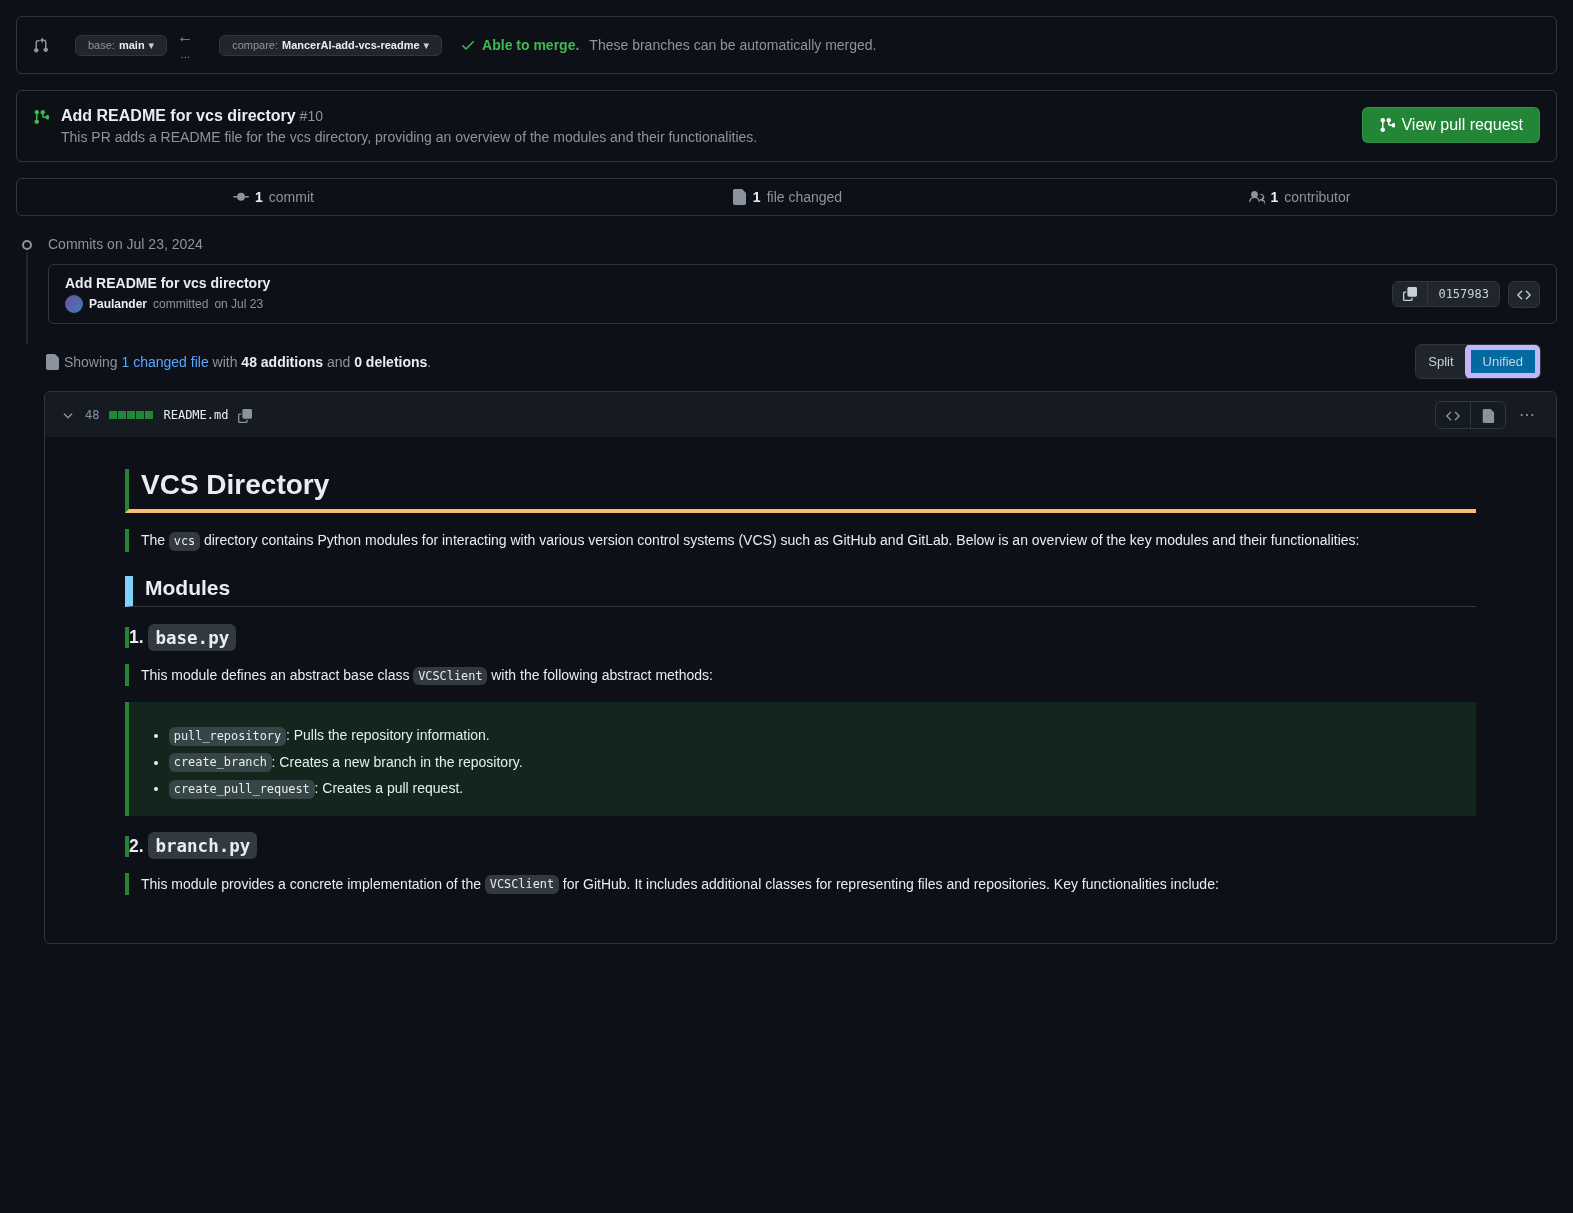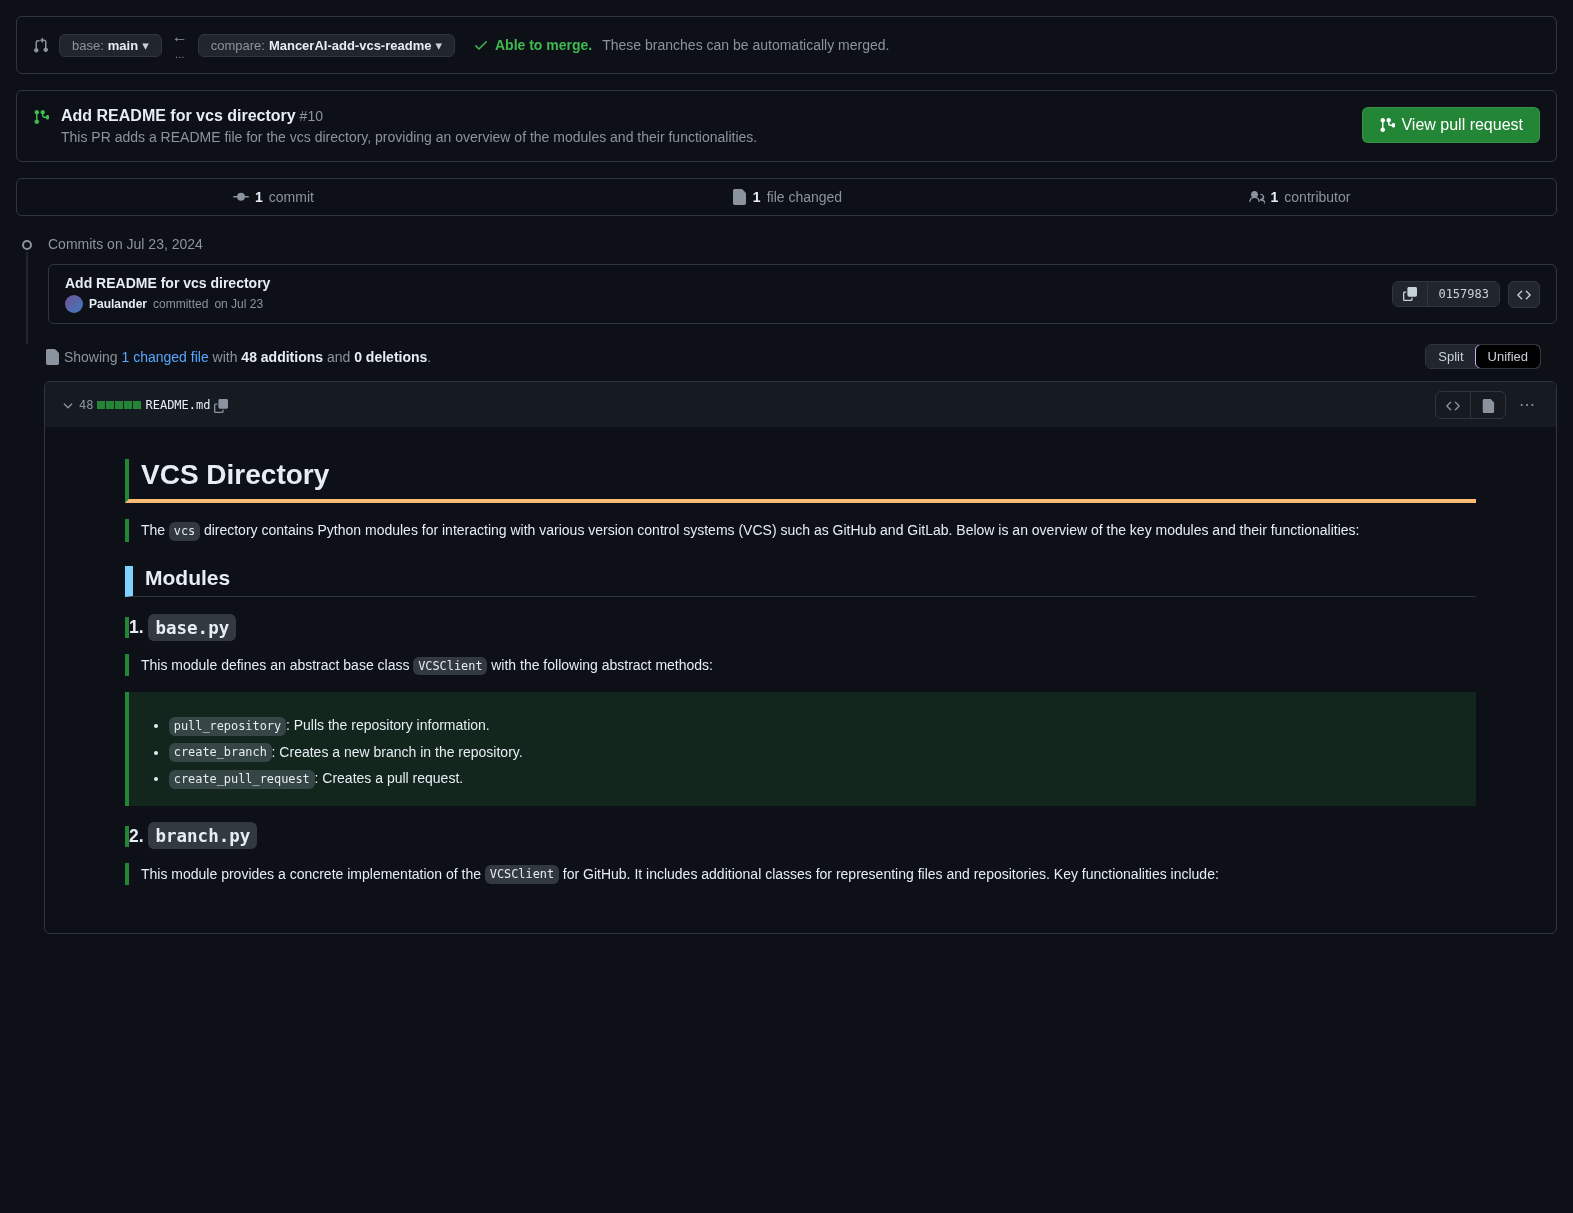--- a/index.html
+++ b/index.html
@@ -19,25 +19,26 @@
   gap: 10px;
   margin-bottom: 16px;
 }
 .compare-icon { color: #8b949e; }
 .branch-select {
   background: #21262d;
   border: 1px solid #30363d;
   border-radius: 6px;
   padding: 3px 12px;
   color: #c9d1d9;
-  font-size: 13px;
+  font-size: 11px;
   display: inline-flex;
   align-items: center;
   gap: 4px;
   cursor: pointer;
+  margin-left: 16px;
 }
 .branch-select .label { color: #8b949e; }
 .branch-select strong { color: #e6edf3; font-weight: 600; }
 .dots-arrow { color: #8b949e; font-size: 16px; text-align: center; line-height: 1; }
 .merge-check { color: #3fb950; display: inline-flex; align-items: center; gap: 6px; margin-left: 8px; }
 .merge-text { color: #8b949e; }
 .pr-box {
   border: 1px solid #30363d;
   border-radius: 6px;
   padding: 16px;
@@ -127,27 +128,27 @@
 }
 .diff-summary {
   display: flex; justify-content: space-between; align-items: center;
   padding: 0 0 12px 28px;
 }
 .diff-text { color: #8b949e; }
 .diff-text a { color: #58a6ff; text-decoration: none; }
 .diff-text strong { color: #e6edf3; }
 .view-toggle { display: inline-flex; border: 1px solid #30363d; border-radius: 6px; overflow: hidden; margin-right: 16px; }
 .view-toggle button { padding: 4px 12px; background: #21262d; color: #c9d1d9; border: none; font-size: 13px; cursor: pointer; }
-.view-toggle button.active { background: #000000; border: 1px solid #c4b5fd; border-radius: 6px; margin: -1px; }
+.view-toggle button.active { background: #0369a1; border: 6px solid #c4b5fd; border-radius: 6px; margin: -1px; }
 .file-box { border: 1px solid #30363d; border-radius: 6px; margin-left: 28px; overflow: hidden; }
 .file-header {
   background: #161b22; padding: 8px 16px; display: flex;
   align-items: center; justify-content: space-between;
 }
-.file-header-left { display: flex; align-items: center; gap: 4px; }
+.file-header-left { display: flex; align-items: center; gap: 10px; }
 .chevron { color: #8b949e; cursor: pointer; }
 .line-count { color: #8b949e; font-family: ui-monospace, monospace; font-size: 12px; }
 .diff-blocks { display: inline-flex; gap: 1px; }
 .diff-blocks span { width: 8px; height: 8px; background: #238636; display: inline-block; }
 .filename { font-family: ui-monospace, monospace; font-size: 12px; color: #e6edf3; }
 .file-header-right { display: flex; align-items: center; gap: 8px; }
 .icon-btn-group { display: inline-flex; border: 1px solid #30363d; border-radius: 6px; overflow: hidden; }
 .icon-btn-group > * { padding: 5px 10px; color: #8b949e; cursor: pointer; }
 .icon-btn-group > * + * { border-left: 1px solid #30363d; }
 .dots-menu { color: #8b949e; cursor: pointer; padding: 5px; font-size: 16px; }

